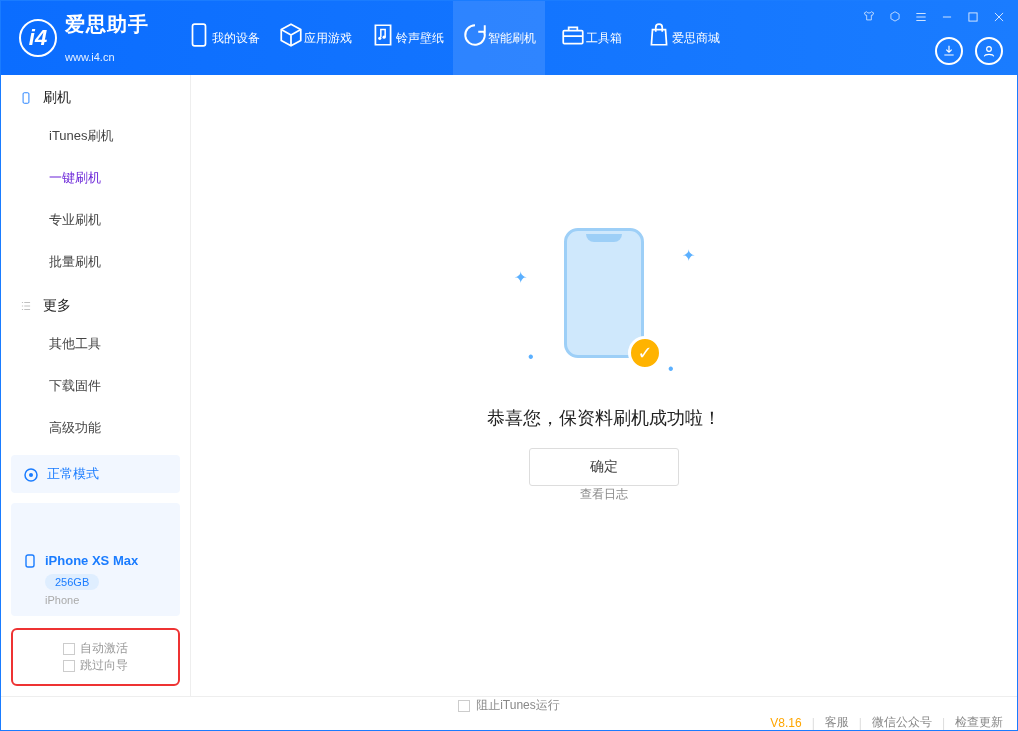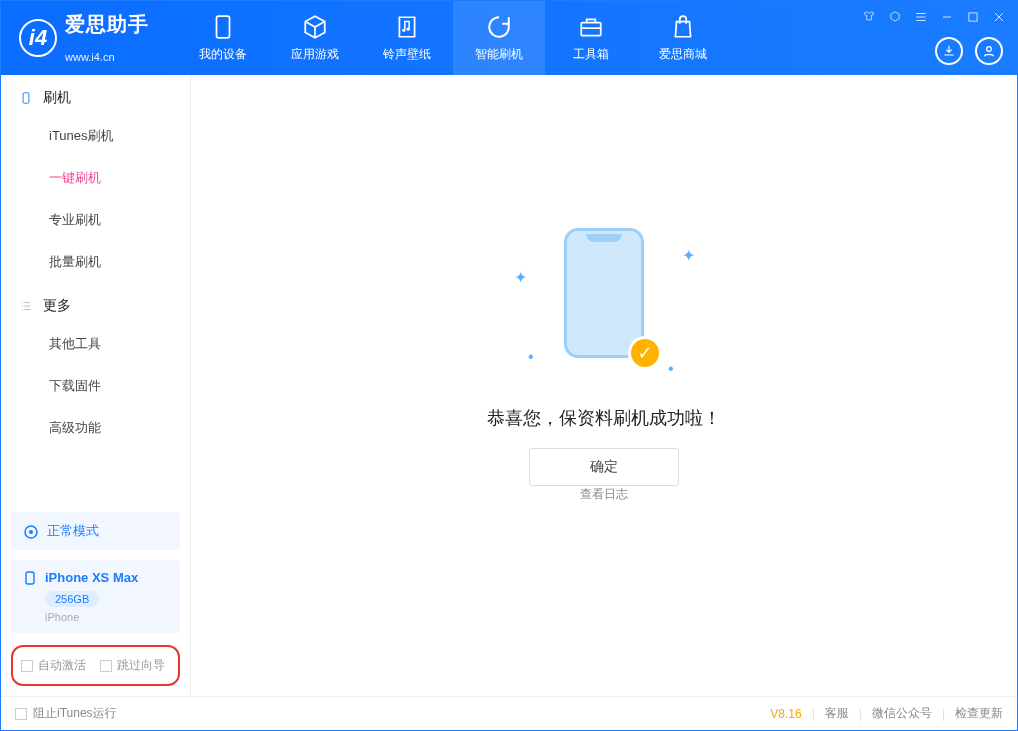--- a/index.html
+++ b/index.html
@@ -9,65 +9,65 @@
 
 
 .header { height: 74px; background: linear-gradient(90deg, #0b6dff 0%, #1a7cff 100%); display: flex; align-items: center; position: relative; }
 .logo { display: flex; align-items: center; padding: 0 18px; color: #fff; }
 .logo-icon { width: 38px; height: 38px; border: 2px solid #fff; border-radius: 50%; display: flex; align-items: center; justify-content: center; font-size: 22px; font-weight: bold; margin-right: 8px; font-style: italic; }
 .logo-text { display: flex; flex-direction: column; line-height: 1.1; }
 .logo-title { font-size: 20px; font-weight: bold; letter-spacing: 1px; }
 .logo-sub { font-size: 11px; opacity: 0.9; margin-top: 16px; }
 
 .tabs { display: flex; height: 100%; margin-left: 10px; }
-.tab { width: 92px; height: 100%; display: flex; flex-direction: column; align-items: center; justify-content: center; color: #fff; cursor: pointer; position: relative; }
+.tab { width: 92px; height: 100%; display: flex; flex-direction: row; align-items: center; justify-content: center; color: #fff; cursor: pointer; position: relative; }
 .tab-icon { width: 26px; height: 26px; margin-bottom: 6px; display: flex; align-items: center; justify-content: center; }
 .tab-label { font-size: 12px; }
 .tab.active { background: rgba(255,255,255,0.12); }
 
 .titlebar-controls { position: absolute; right: 10px; top: 8px; display: flex; gap: 10px; color: #fff; }
 .tbc { width: 16px; height: 16px; display: flex; align-items: center; justify-content: center; cursor: pointer; opacity: 0.9; }
 
 .header-right { position: absolute; right: 14px; bottom: 10px; display: flex; gap: 12px; }
 .hicon { width: 28px; height: 28px; border: 2px solid #fff; border-radius: 50%; display: flex; align-items: center; justify-content: center; color: #fff; cursor: pointer; }
 
 
 .body { flex: 1; display: flex; min-height: 0; }
 .sidebar { width: 190px; border-right: 1px solid #eee; display: flex; flex-direction: column; }
 .sb-scroll { flex: 1; overflow: auto; }
 .sb-header { display: flex; align-items: center; gap: 10px; padding: 14px 18px 8px; color: #222; font-size: 14px; }
 .sb-item { padding: 12px 18px 12px 48px; font-size: 13px; color: #444; cursor: pointer; }
-.sb-item.active { color: #ec4899; }
+.sb-item.active { color: #6d28d9; }
 
 .sb-bottom { padding: 10px; }
 .mode-card { background: #f2f7ff; border-radius: 4px; padding: 10px 12px; display: flex; align-items: flex-end; gap: 8px; color: #1a7cff; font-size: 13px; margin-bottom: 10px; }
 .device-card { background: #f2f7ff; border-radius: 4px; padding: 10px 12px; }
-.device-name { color: #1a7cff; font-size: 13px; font-weight: bold; display: flex; align-items: center; gap: 8px; }
+.device-name { color: #1a7cff; font-size: 13px; font-weight: bold; display: flex; align-items: center; gap: 8px; margin-top: 40px; }
 .device-badge { display: inline-block; background: #dfeeff; color: #1a7cff; border-radius: 12px; padding: 2px 10px; font-size: 11px; margin-top: 6px; margin-left: 22px; }
 .device-type { color: #aaa; font-size: 11px; margin-left: 22px; margin-top: 4px; }
 
-.opt-area { border: 2px solid #e33; border-radius: 12px; padding: 10px 8px; margin-top: 12px; display: flex; gap: 14px; align-items: center; }
+.opt-area { border: 2px solid #e33; border-radius: 6px; padding: 10px 8px; margin-top: 12px; display: flex; align-items: center; flex-direction: column; }
 .opt { display: flex; align-items: center; gap: 5px; color: #999; font-size: 12px; }
 .chk { width: 12px; height: 12px; border: 1px solid #ccc; }
 
 
 .main { flex: 1; display: flex; flex-direction: column; align-items: center; justify-content: center; position: relative; }
 .illus { position: relative; width: 200px; height: 160px; margin-top: -40px; }
 .phone-shape { width: 80px; height: 130px; border: 3px solid #9dcff7; border-radius: 14px; background: #cfe8fc; margin: 0 auto; position: relative; }
 .phone-notch { position: absolute; top: 3px; left: 50%; transform: translateX(-50%); width: 36px; height: 8px; background: #9dcff7; border-radius: 0 0 8px 8px; }
 .check-badge { position: absolute; right: 42px; bottom: 18px; width: 34px; height: 34px; background: #ffb300; border-radius: 50%; display: flex; align-items: center; justify-content: center; color: #fff; font-size: 18px; border: 3px solid #fff; }
 .spark { position: absolute; width: 8px; height: 8px; color: #5bb0ff; font-size: 16px; }
 .spark.s1 { left: 10px; top: 40px; } .spark.s2 { right: 14px; top: 18px; } .spark.s3 { left: 24px; bottom: 32px; } .spark.s4 { right: 28px; bottom: 20px; }
 
 .msg { font-size: 18px; color: #222; margin-top: 18px; }
 .ok-btn { margin-top: 18px; width: 150px; height: 38px; border: 1px solid #ddd; background: #fff; border-radius: 3px; font-size: 14px; color: #444; cursor: pointer; }
 .loglink { margin-top: 0; color: #888; font-size: 12px; cursor: pointer; }
 
 
-.status { height: 34px; border-top: 1px solid #eee; display: flex; align-items: center; padding: 0 14px; font-size: 12px; color: #888; }
+.status { height: 34px; border-top: 1px solid #eee; display: flex; align-items: center; padding: 0 14px; font-size: 12px; color: #888; flex-direction: column; }
 .status-left { display: flex; align-items: center; gap: 6px; }
 .status .chk { border-color: #ccc; }
 .status-right { margin-left: auto; display: flex; align-items: center; gap: 10px; }
 .status-right .sep { color: #ddd; }
 .status-link { cursor: pointer; }
 .version { color: #ffa600; }
 
 svg { display: block; }
 </style>
 </head>

